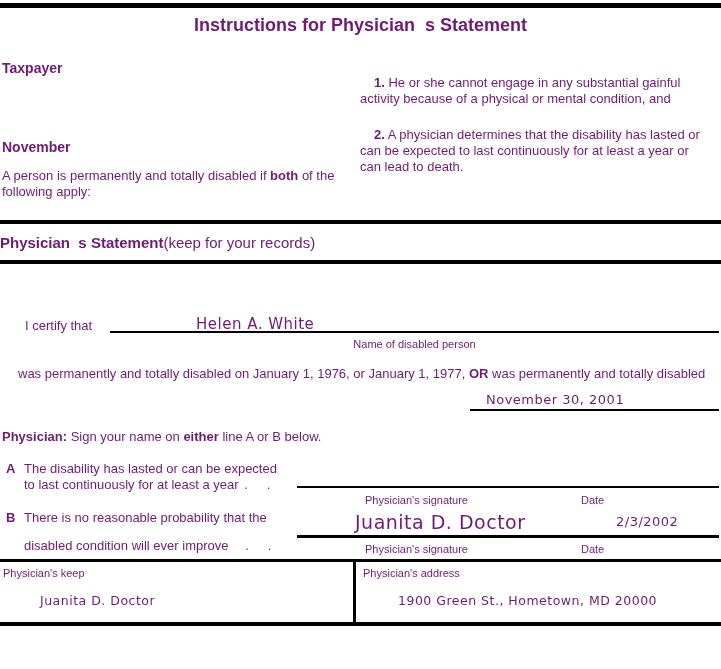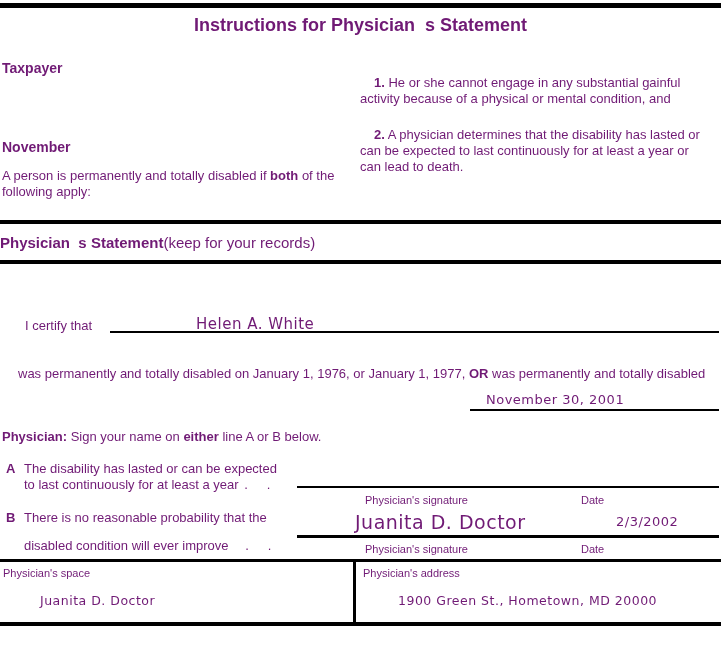--- a/index.html
+++ b/index.html
@@ -58,20 +58,21 @@
   <div class="col-right body-text numbered" style="top:60px;"><b>1.</b><span> He or she cannot engage in any substantial gainful activity because of a physical or mental condition, and</span></div>
   <div class="col-right body-text numbered" style="top:112px;"><b>2.</b><span> A physician determines that the disability has lasted or can be expected to last continuously for at least a year or can lead to death.</span></div>
 
   <div class="rule" style="top:220px; height:4px;"></div>
   <div class="stmt-heading"><b>Physician  s Statement</b><span>(keep for your records)</span></div>
   <div class="rule" style="top:260px; height:4px;"></div>
 
   <div class="abs body-text" style="left:25px; top:318px;">I certify that</div>
   <div class="hline" style="left:110px; right:2px; top:331px;"></div>
   <div class="abs hw" style="left:196px; top:315px; font-size:15px;">Helen A. White</div>
+  <div class="abs caption" style="left:110px; right:2px; top:338px; text-align:center;">Name of disabled person</div>
 
   <div class="abs body-text nowrap" style="left:18px; top:366px;"><span>was permanently and totally disabled on January 1, 1976, or January 1, 1977, </span><b>OR</b><span> was permanently and totally disabled</span></div>
   <div class="hline" style="left:470px; right:2px; top:409px;"></div>
   <div class="abs hw" style="left:486px; top:392px; font-size:13px;">November 30, 2001</div>
 
   <div class="abs body-text" style="left:2px; top:429px;"><b>Physician:</b><span> Sign your name on </span><b>either</b><span> line A or B below.</span></div>
 
   <div class="abs body-text" style="left:6px; top:461px; font-weight:bold;">A</div>
   <div class="abs body-text" style="left:24px; top:461px;">The disability has lasted or can be expected</div>
   <div class="abs body-text" style="left:24px; top:477px;"><span>to last continuously for at least a year</span><span class="dots"> .   .</span></div>
@@ -85,19 +86,19 @@
   <div class="abs hw" style="left:355px; top:511px; font-size:19px;">Juanita D. Doctor</div>
   <div class="abs hw" style="left:616px; top:514px; font-size:13px;">2/3/2002</div>
   <div class="hline" style="left:297px; right:2px; top:535px; height:3px;"></div>
   <div class="abs caption" style="left:365px; top:543px;">Physician's signature</div>
   <div class="abs caption" style="left:581px; top:543px;">Date</div>
 
   <div class="rule" style="top:559px; height:3px;"></div>
   <div class="vline" style="left:353px; top:559px; height:67px;"></div>
   <div class="rule" style="top:622px; height:4px;"></div>
 
-  <div class="abs caption" style="left:3px; top:567px;">Physician's space</div>
+  <div class="abs caption" style="left:3px; top:567px;">Physician's keep</div>
   <div class="abs hw" style="left:40px; top:593px; font-size:12.5px;">Juanita D. Doctor</div>
 
   <div class="abs caption" style="left:363px; top:567px;">Physician's address</div>
   <div class="abs hw" style="left:398px; top:593px; font-size:12.5px;">1900 Green St., Hometown, MD 20000</div>
 
 </div>
 
 </body></html>

